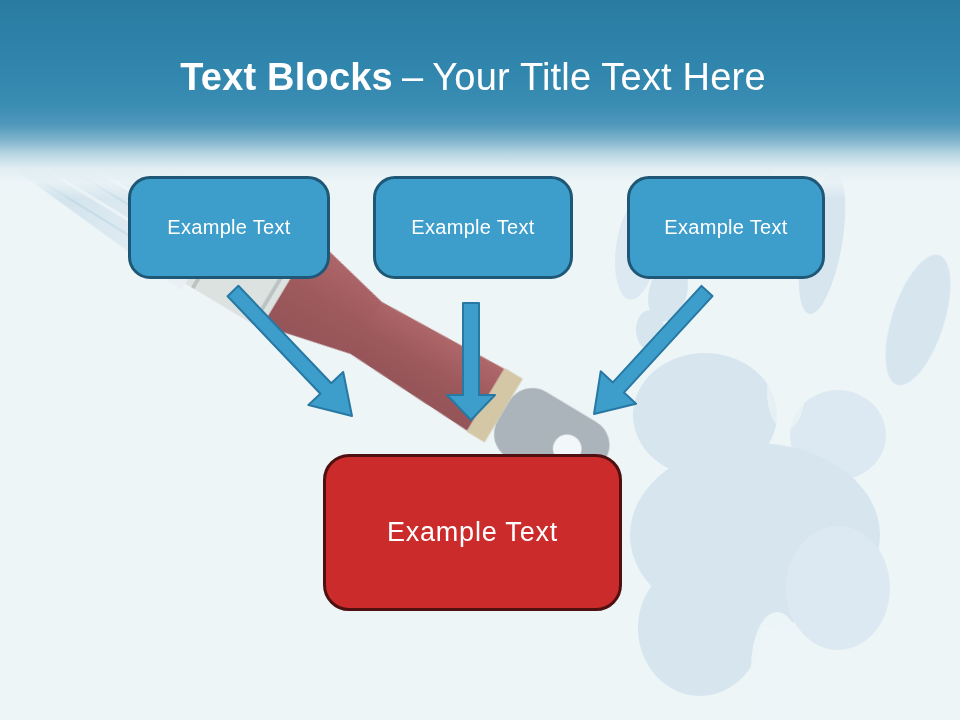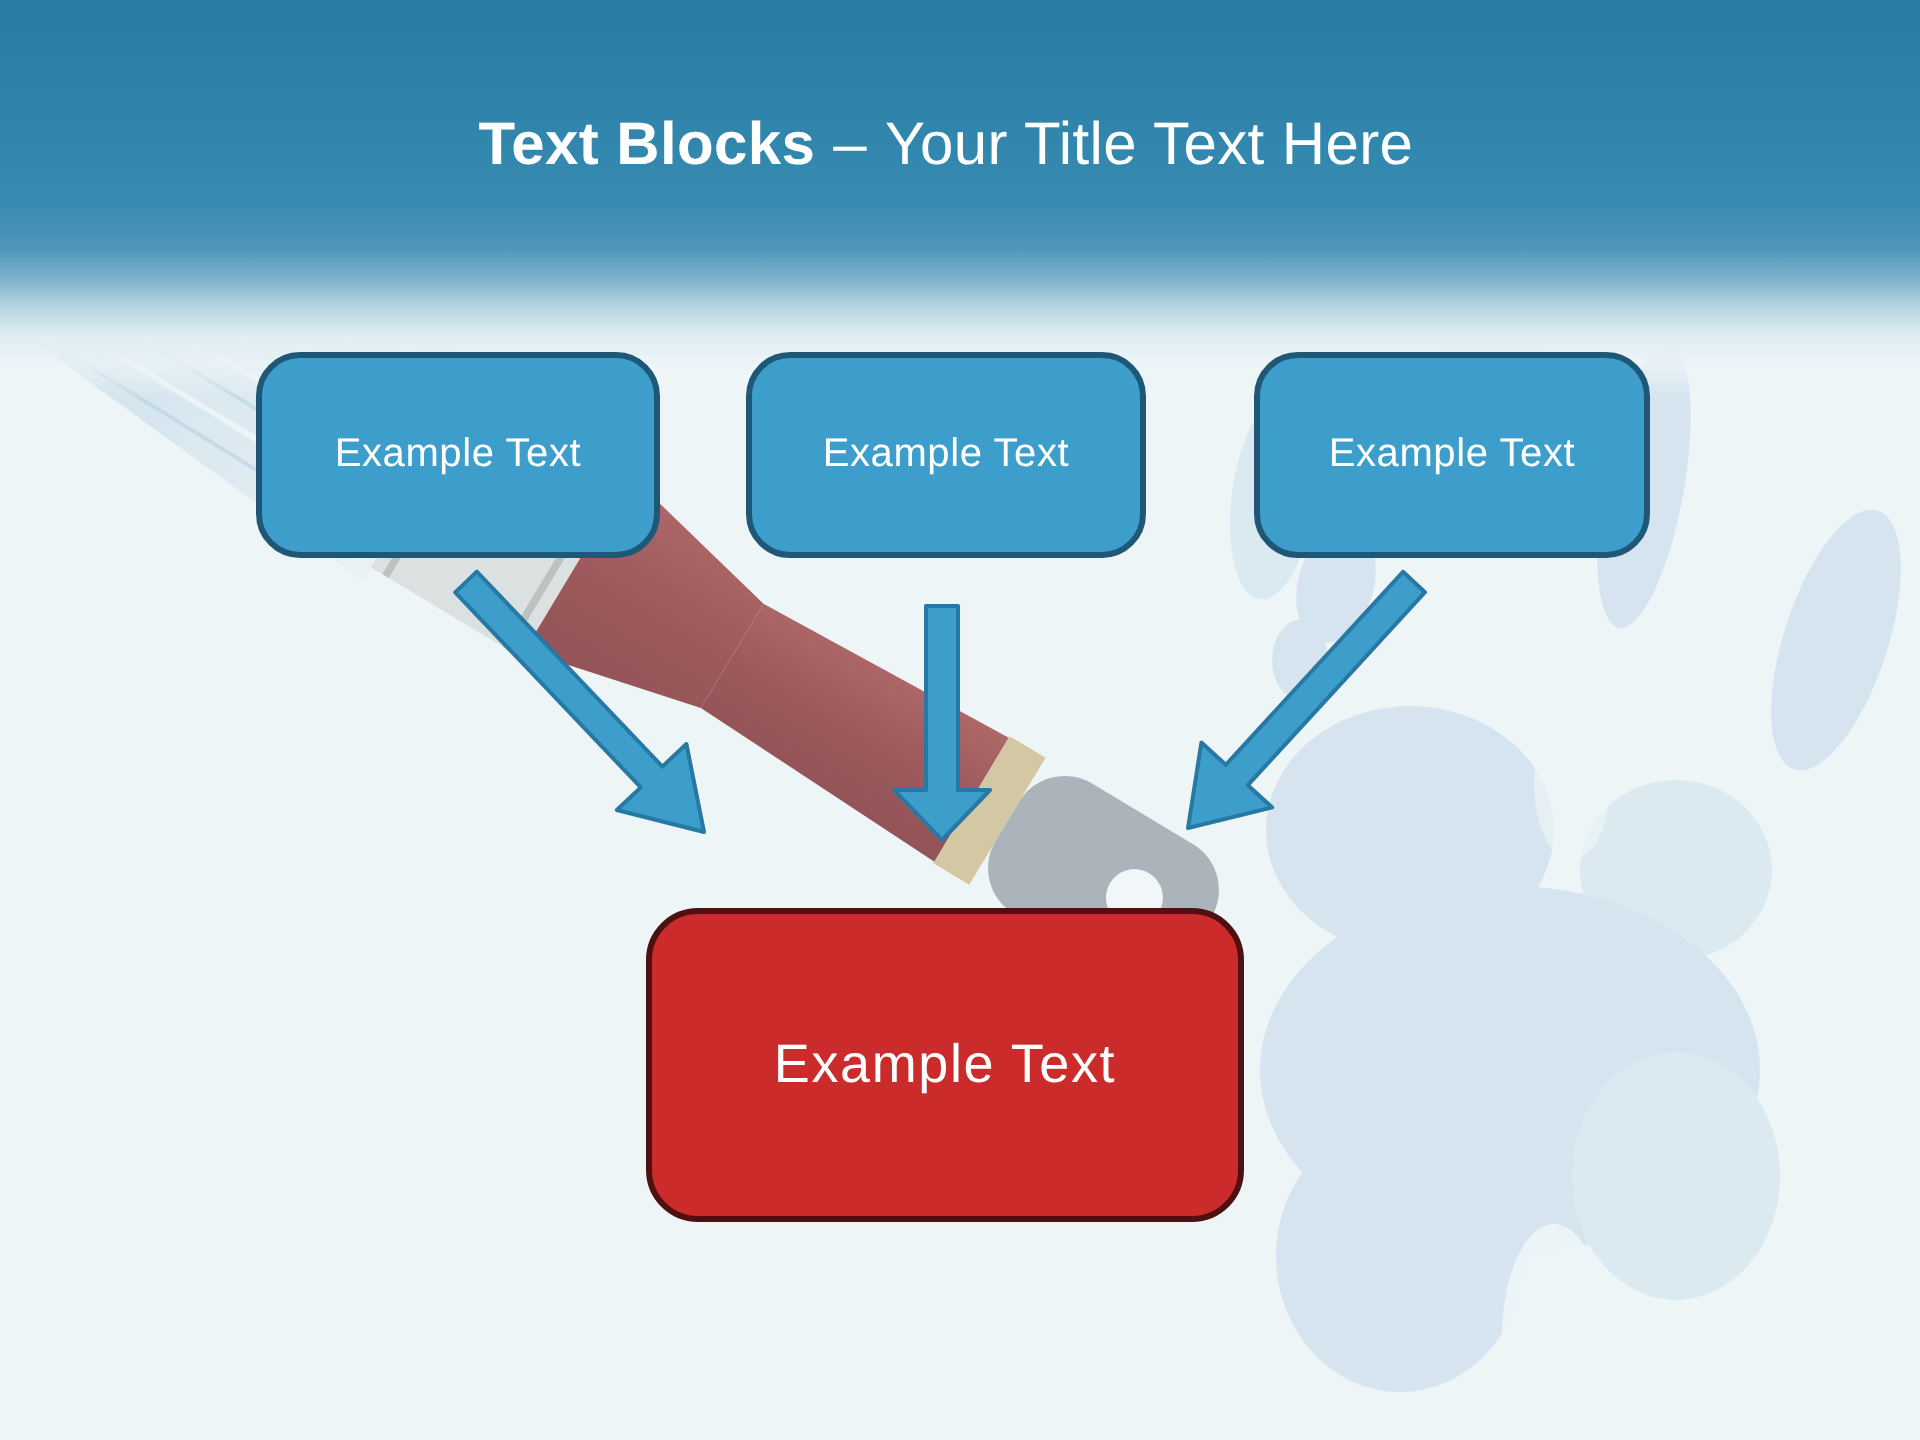--- a/index.html
+++ b/index.html
@@ -11,21 +11,21 @@
   .bg-art{position:absolute;left:0;top:0;width:960px;height:720px;pointer-events:none;}
 
   
   .header-band{position:absolute;left:0;top:0;width:960px;height:200px;
     background:linear-gradient(180deg,
       #2a7ba1 0%, #2d81a8 18%, #3287ae 38%, #3a8cb2 52%,
       #4e97ba 62%, #7fb3cc 70%, #b8d7e3 77%, #e0edf2 84%,
       rgba(237,245,247,.78) 91%, rgba(237,245,247,0) 100%);}
 
   .slide-title{position:absolute;left:0;top:56px;width:946px;margin:0;
-    text-align:center;color:#ffffff;font-size:30px;font-weight:400;
+    text-align:center;color:#ffffff;font-size:38px;font-weight:400;
     letter-spacing:.2px;line-height:1.15;}
   .slide-title .t-bold{font-weight:700;}
   .slide-title .t-sep{font-weight:400;margin:0 9px;}
 
   .arrows-layer{position:absolute;left:0;top:0;width:960px;height:720px;pointer-events:none;}
 
   .block{position:absolute;display:flex;align-items:center;justify-content:center;
     background:#3e9ecb;border:3px solid #1f5876;border-radius:22px;
     color:#ffffff;box-sizing:border-box;cursor:pointer;}
   .block span{font-size:20px;letter-spacing:.3px;}

